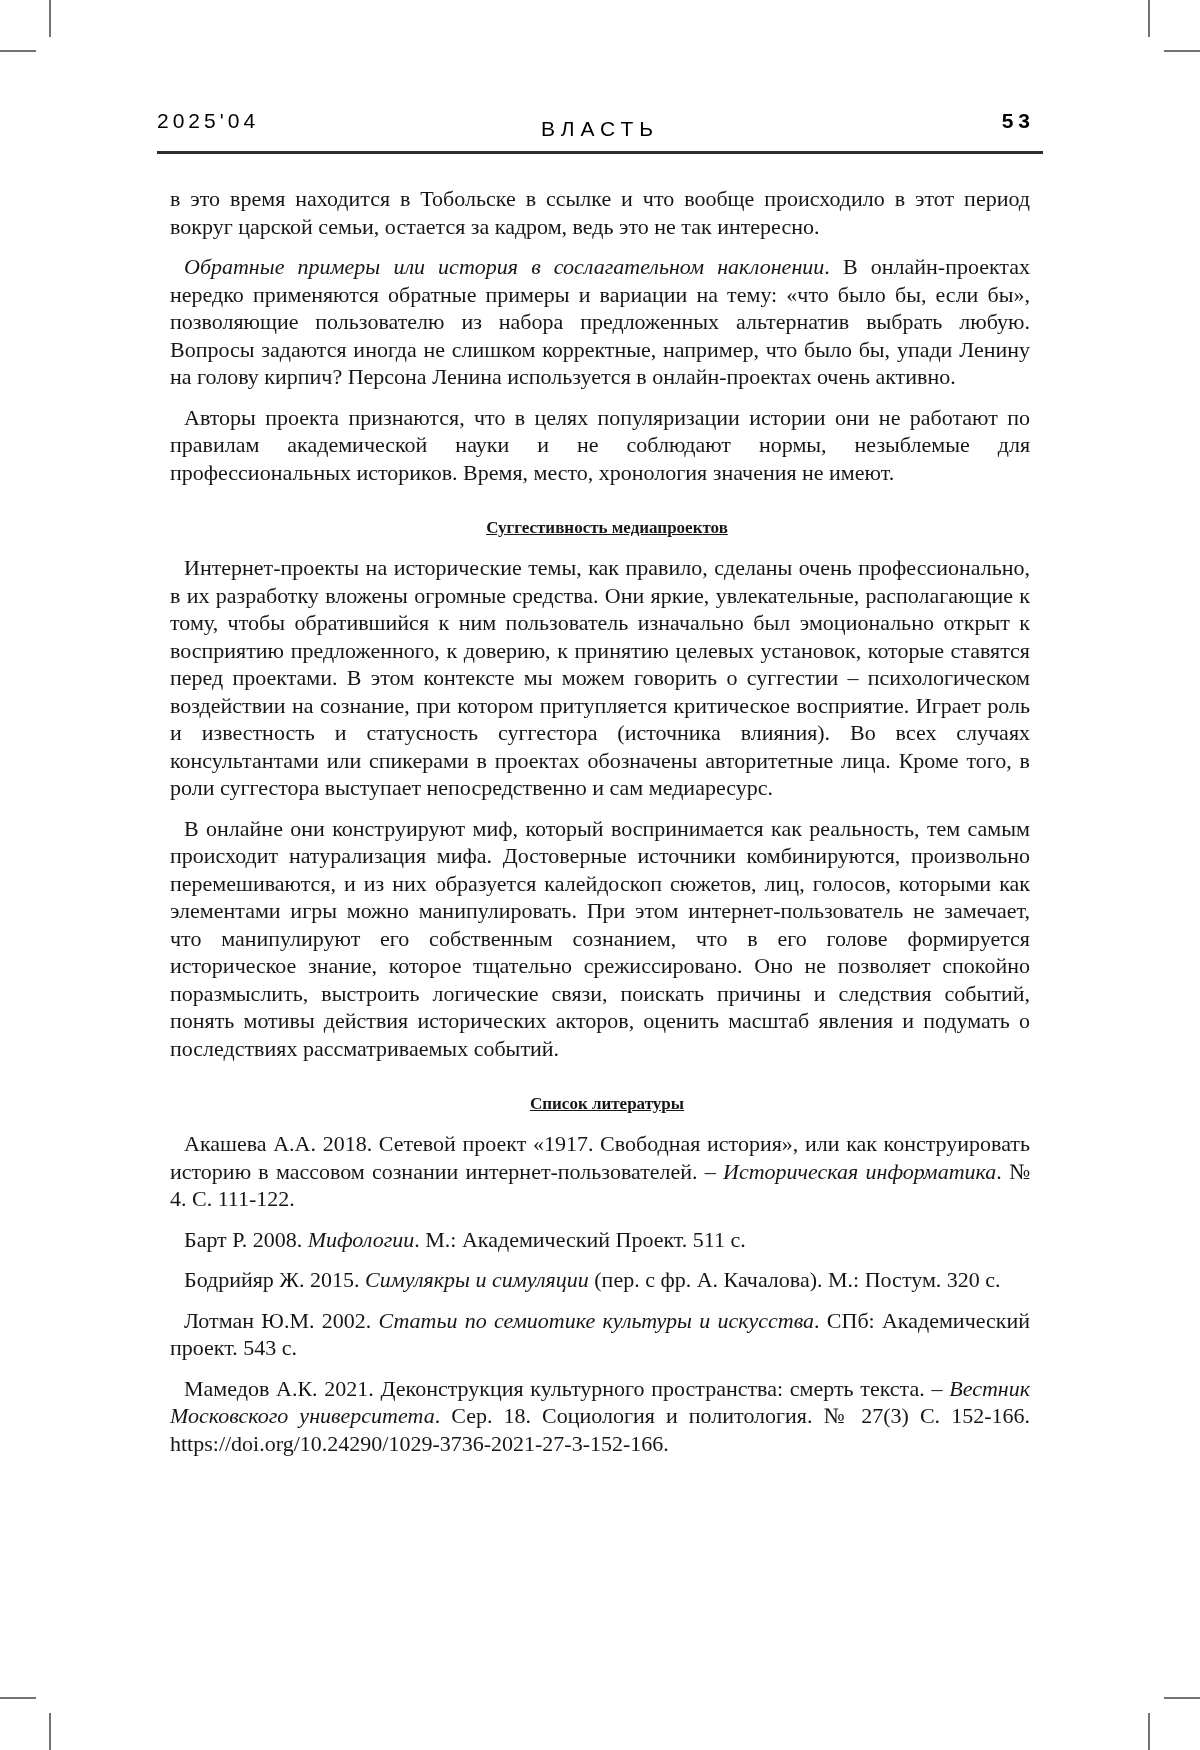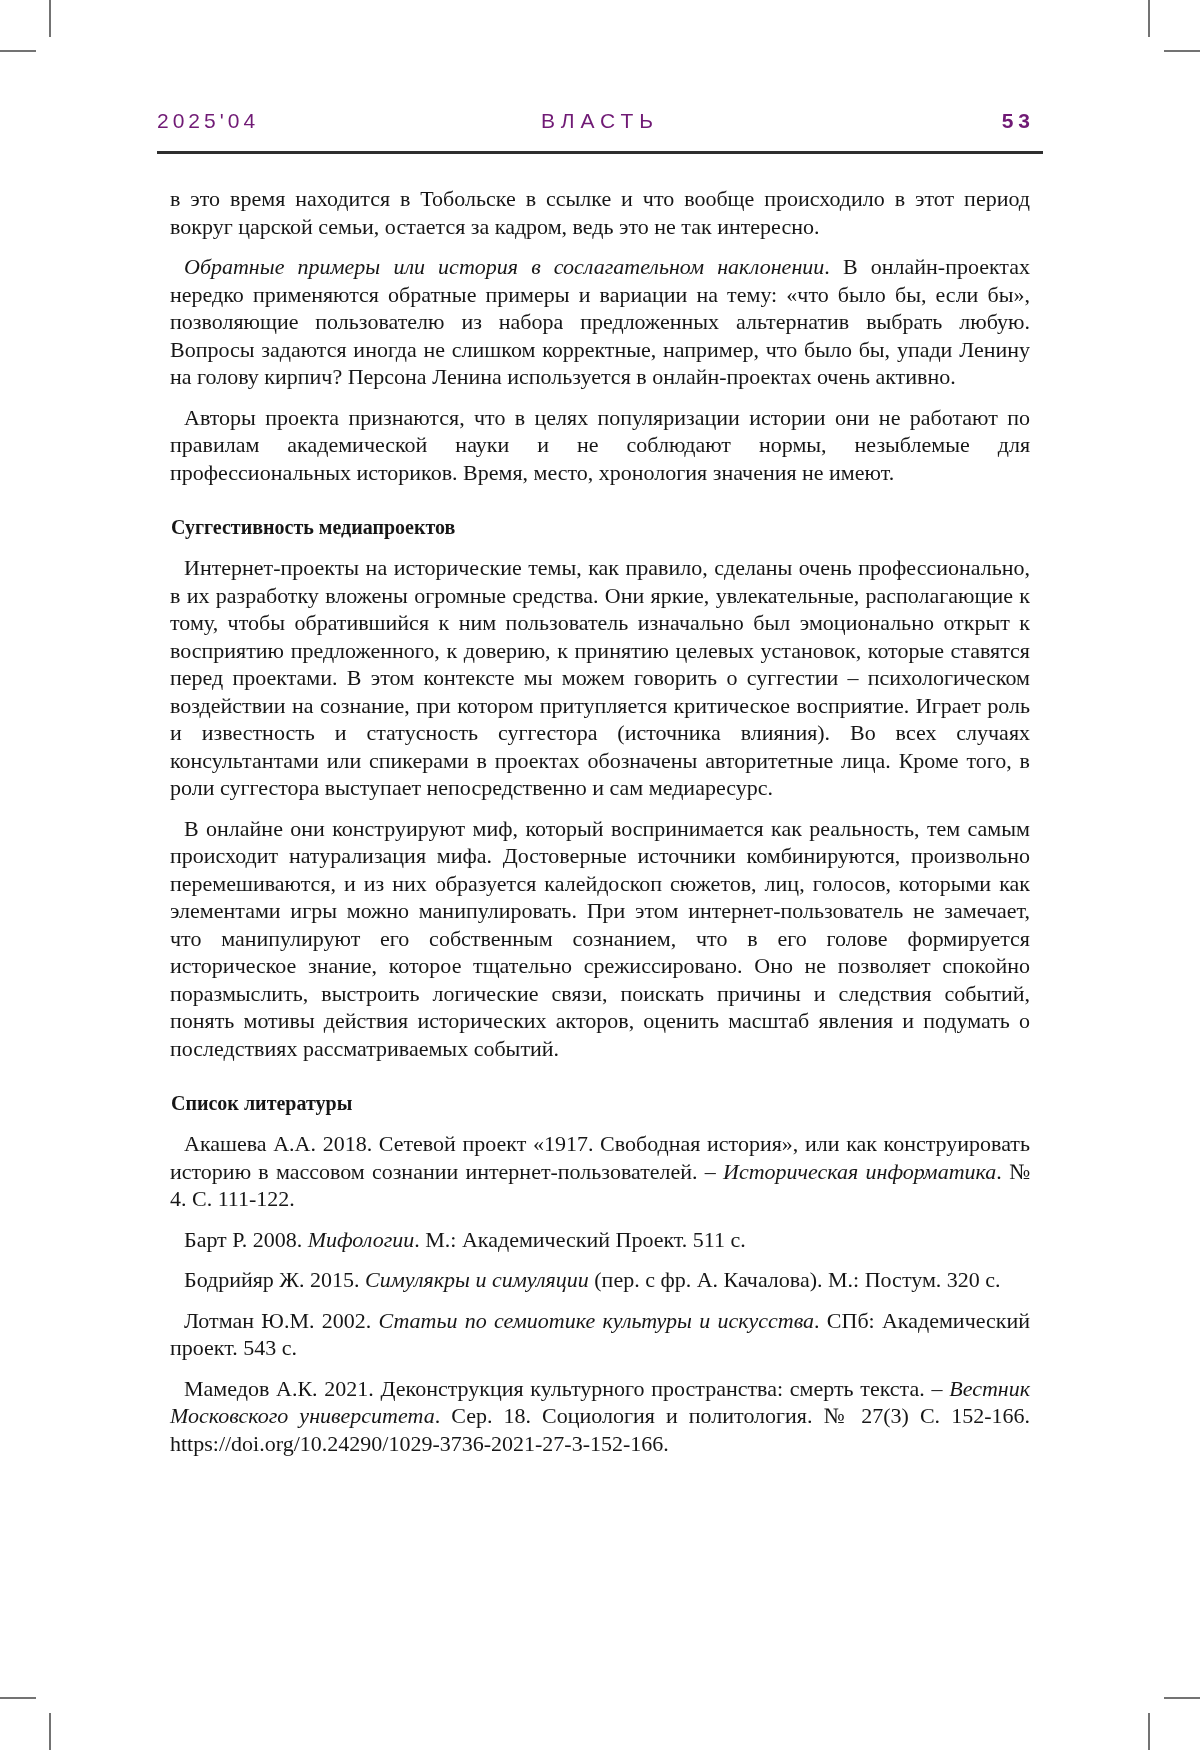--- a/index.html
+++ b/index.html
@@ -27,50 +27,51 @@
   .br-h { left: 1164px; top: 1697px; }
   .br-v { left: 1148px; top: 1713px; }
 
   
   .header {
     position: absolute;
     left: 157px; top: 109px;
     width: 886px; height: 32px;
     font-family: "Liberation Sans", sans-serif;
     font-size: 21px;
-    color: #701a75;
+    color: #000000;
   }
   .header .issue   { position: absolute; left: 0; top: 0; letter-spacing: 4px; }
-  .header .journal { position: absolute; left: 50%; top: 0; transform: translateX(-50%); letter-spacing: 6px; }
+  .header .journal { position: absolute; left: 50%; top: 8px; transform: translateX(-50%); letter-spacing: 6px; }
   .header .pageno  { position: absolute; right: 8px; top: 0; letter-spacing: 5px; font-weight: bold; }
   .header-rule {
     position: absolute;
     left: 157px; top: 151px;
     width: 886px; height: 3px;
     background: #2e2e2e;
   }
 
   
   .content {
     position: absolute;
     left: 157px; top: 172px;
     width: 886px;
     font-size: 22px;
     line-height: 27.5px;
     text-align: justify;
   }
   .para { margin: 13px; text-indent: 14px; }
   .para.noindent { text-indent: 0; }
   .head {
-    font-size: 20px;
+    font-size: 17px;
     line-height: 27.5px;
     font-weight: bold;
     margin: 27.5px 0 0 0;
     text-indent: 14px;
-    text-align: left;
+    text-align: center;
+    text-decoration: underline;
   }
   .run.i { font-style: italic; }
 </style>
 </head>
 <body>
 
 <div class="page">
 
   <div class="crop v tl-v"></div>
   <div class="crop h tl-h"></div>

